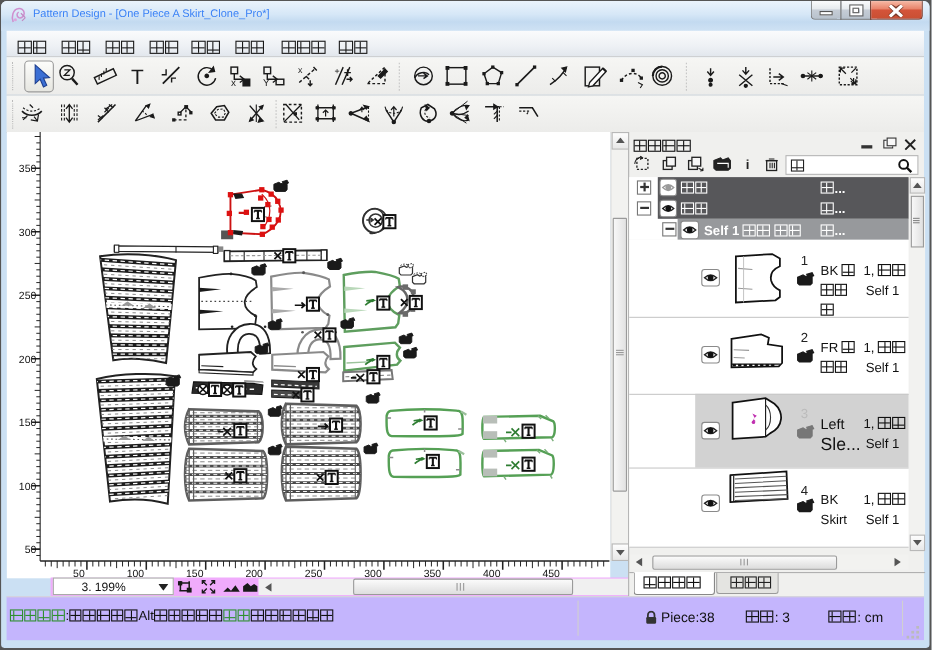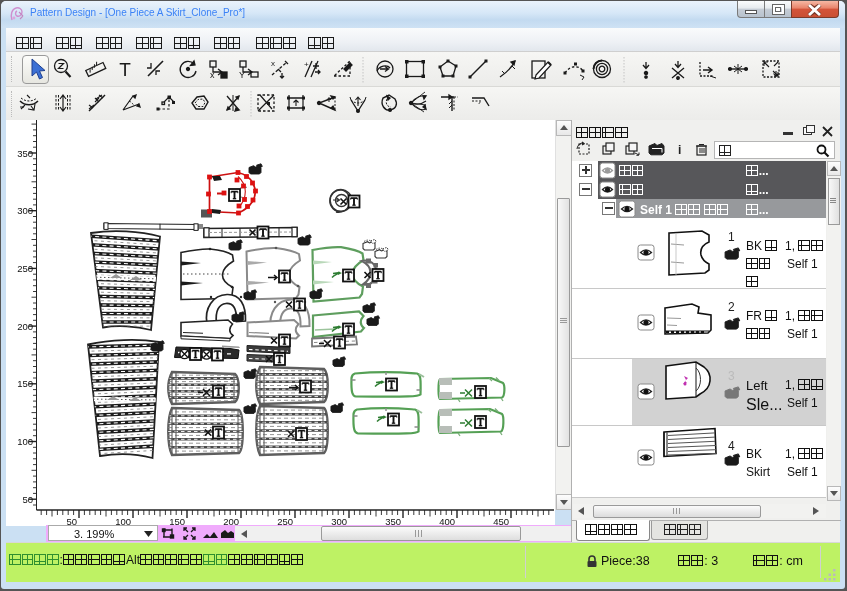--- a/index.html
+++ b/index.html
@@ -1236,21 +1236,21 @@
 <div class="abs" style="left:100px;top:4px;width:1px;height:6px;background:#999;box-shadow:3px 0 0 #999,6px 0 0 #999;"></div>
 </div>
 <div class="abs" style="left:0;top:400px;width:269px;height:22px;">
 <div class="abs" style="left:0;top:0;width:269px;height:1px;background:#b0b0b0;"></div>
 <div class="abs" style="left:79px;top:1px;width:57px;height:19px;background:#e4e4e1;border:1px solid #9a9a9a;border-top:none;border-radius:0 0 3px 3px;box-sizing:border-box;"></div>
 <div class="abs" style="left:92px;top:3px;font-size:12px;color:#222;"><i class="cj"></i><i class="cj alt"></i><i class="cj"></i></div>
 <div class="abs" style="left:4px;top:0px;width:74px;height:21px;background:#fff;border:1px solid #888;border-top:1px solid #fff;border-radius:0 0 3px 3px;box-sizing:border-box;"></div>
 <div class="abs" style="left:13px;top:3px;font-size:12.5px;color:#111;"><i class="cj alt2"></i><i class="cj"></i><i class="cj"></i><i class="cj"></i></div>
 </div>
 </div>
-<div class="abs" style="left:6px;top:542px;width:834px;height:40px;background:#bef264;border-top:1px solid #d8d8d8;box-sizing:border-box;">
+<div class="abs" style="left:6px;top:542px;width:834px;height:40px;background:#c4b5fd;border-top:1px solid #d8d8d8;box-sizing:border-box;">
 <div class="abs" style="left:3px;top:10px;font-size:12px;color:#111;white-space:nowrap;"><span style="color:#2f8f2f;"><i class="cj alt"></i><i class="cj"></i><i class="cj alt2"></i><i class="cj"></i></span>:<i class="cj"></i><i class="cj"></i><i class="cj alt"></i><i class="cj"></i><i class="cj alt2"></i>Alt<i class="cj"></i><i class="cj"></i><i class="cj"></i><i class="cj alt"></i><i class="cj"></i><span style="color:#2f8f2f;"><i class="cj alt2"></i><i class="cj"></i></span><i class="cj"></i><i class="cj"></i><i class="cj alt"></i><i class="cj"></i><i class="cj alt2"></i><i class="cj"></i></div>
 <div class="abs" style="left:519px;top:3px;width:1px;height:32px;background:#d0d0d0;"></div>
 <div class="abs" style="left:814px;top:3px;width:1px;height:32px;background:#d0d0d0;"></div>
 <svg class="abs" style="left:580px;top:12px" width="12" height="13" viewBox="0 0 12 13">
       <path d="M3,6 v-2 a3,3 0 0 1 6,0 v2" fill="none" stroke="#333" stroke-width="1.6"></path>
       <rect x="1.5" y="6" width="9" height="6" rx="1" fill="#333"></rect>
     </svg>
 <div class="abs" style="left:595px;top:11px;font-size:12.5px;color:#111;">Piece:38</div>
 <div class="abs" style="left:672px;top:11px;font-size:12.5px;color:#111;"><i class="cj"></i><i class="cj"></i>: 3</div>
 <div class="abs" style="left:747px;top:11px;font-size:12.5px;color:#111;"><i class="cj alt"></i><i class="cj"></i>: cm</div>

